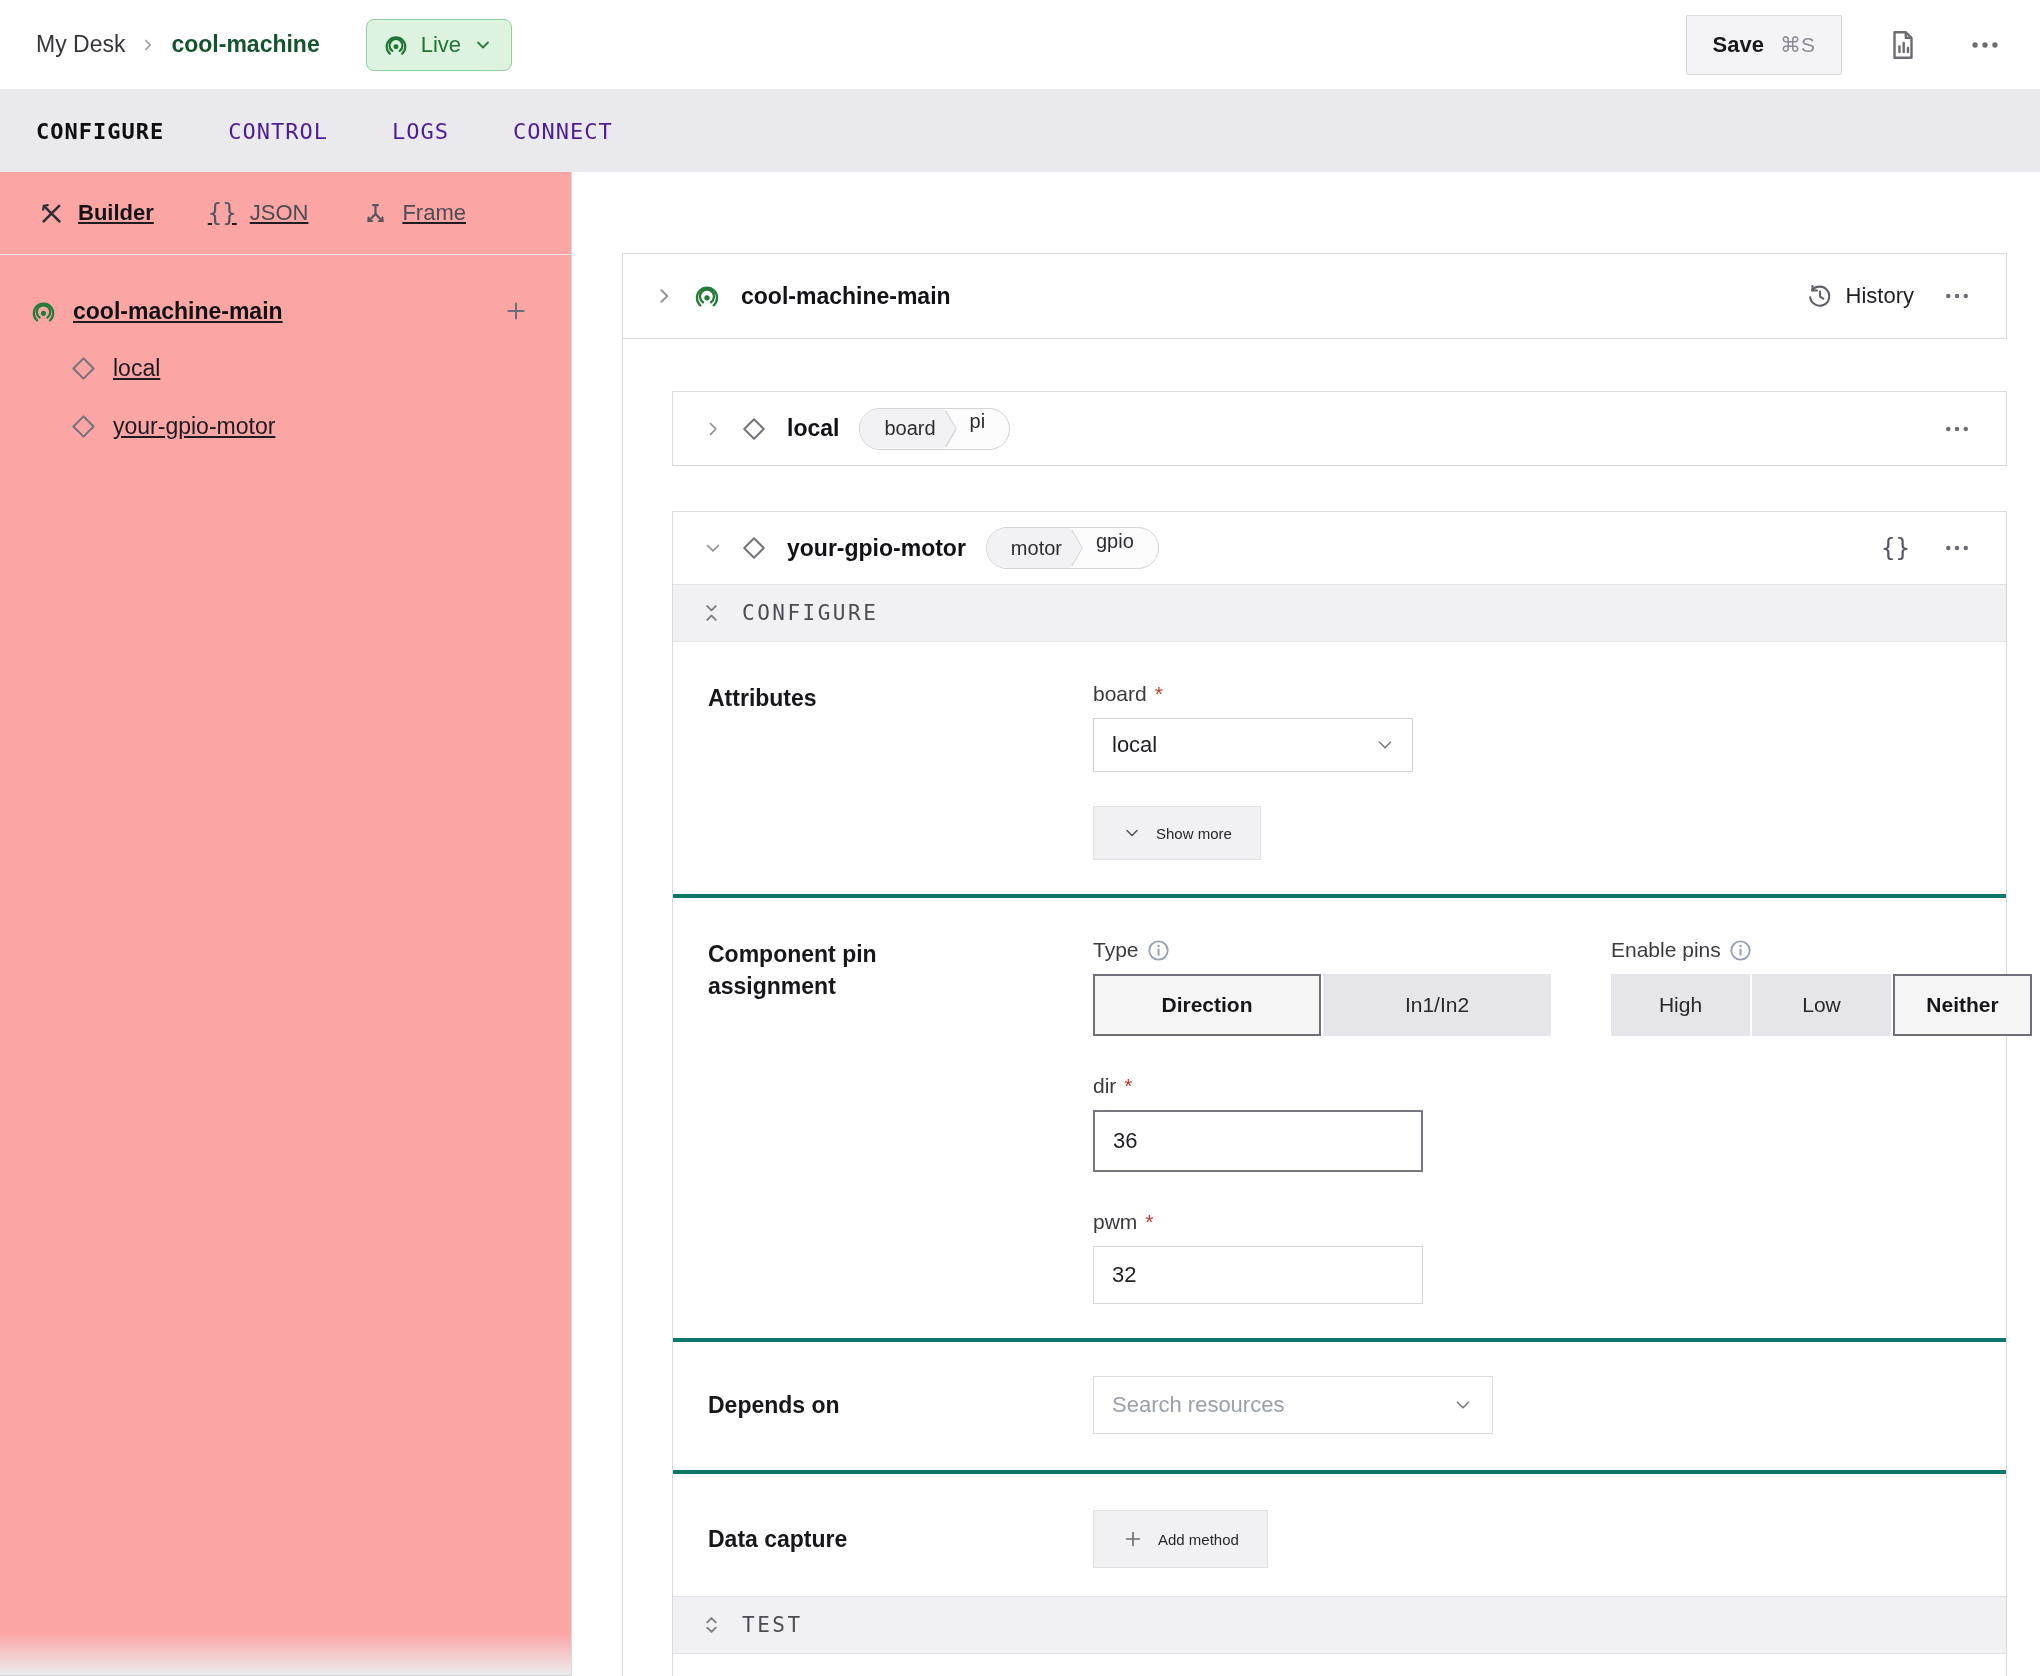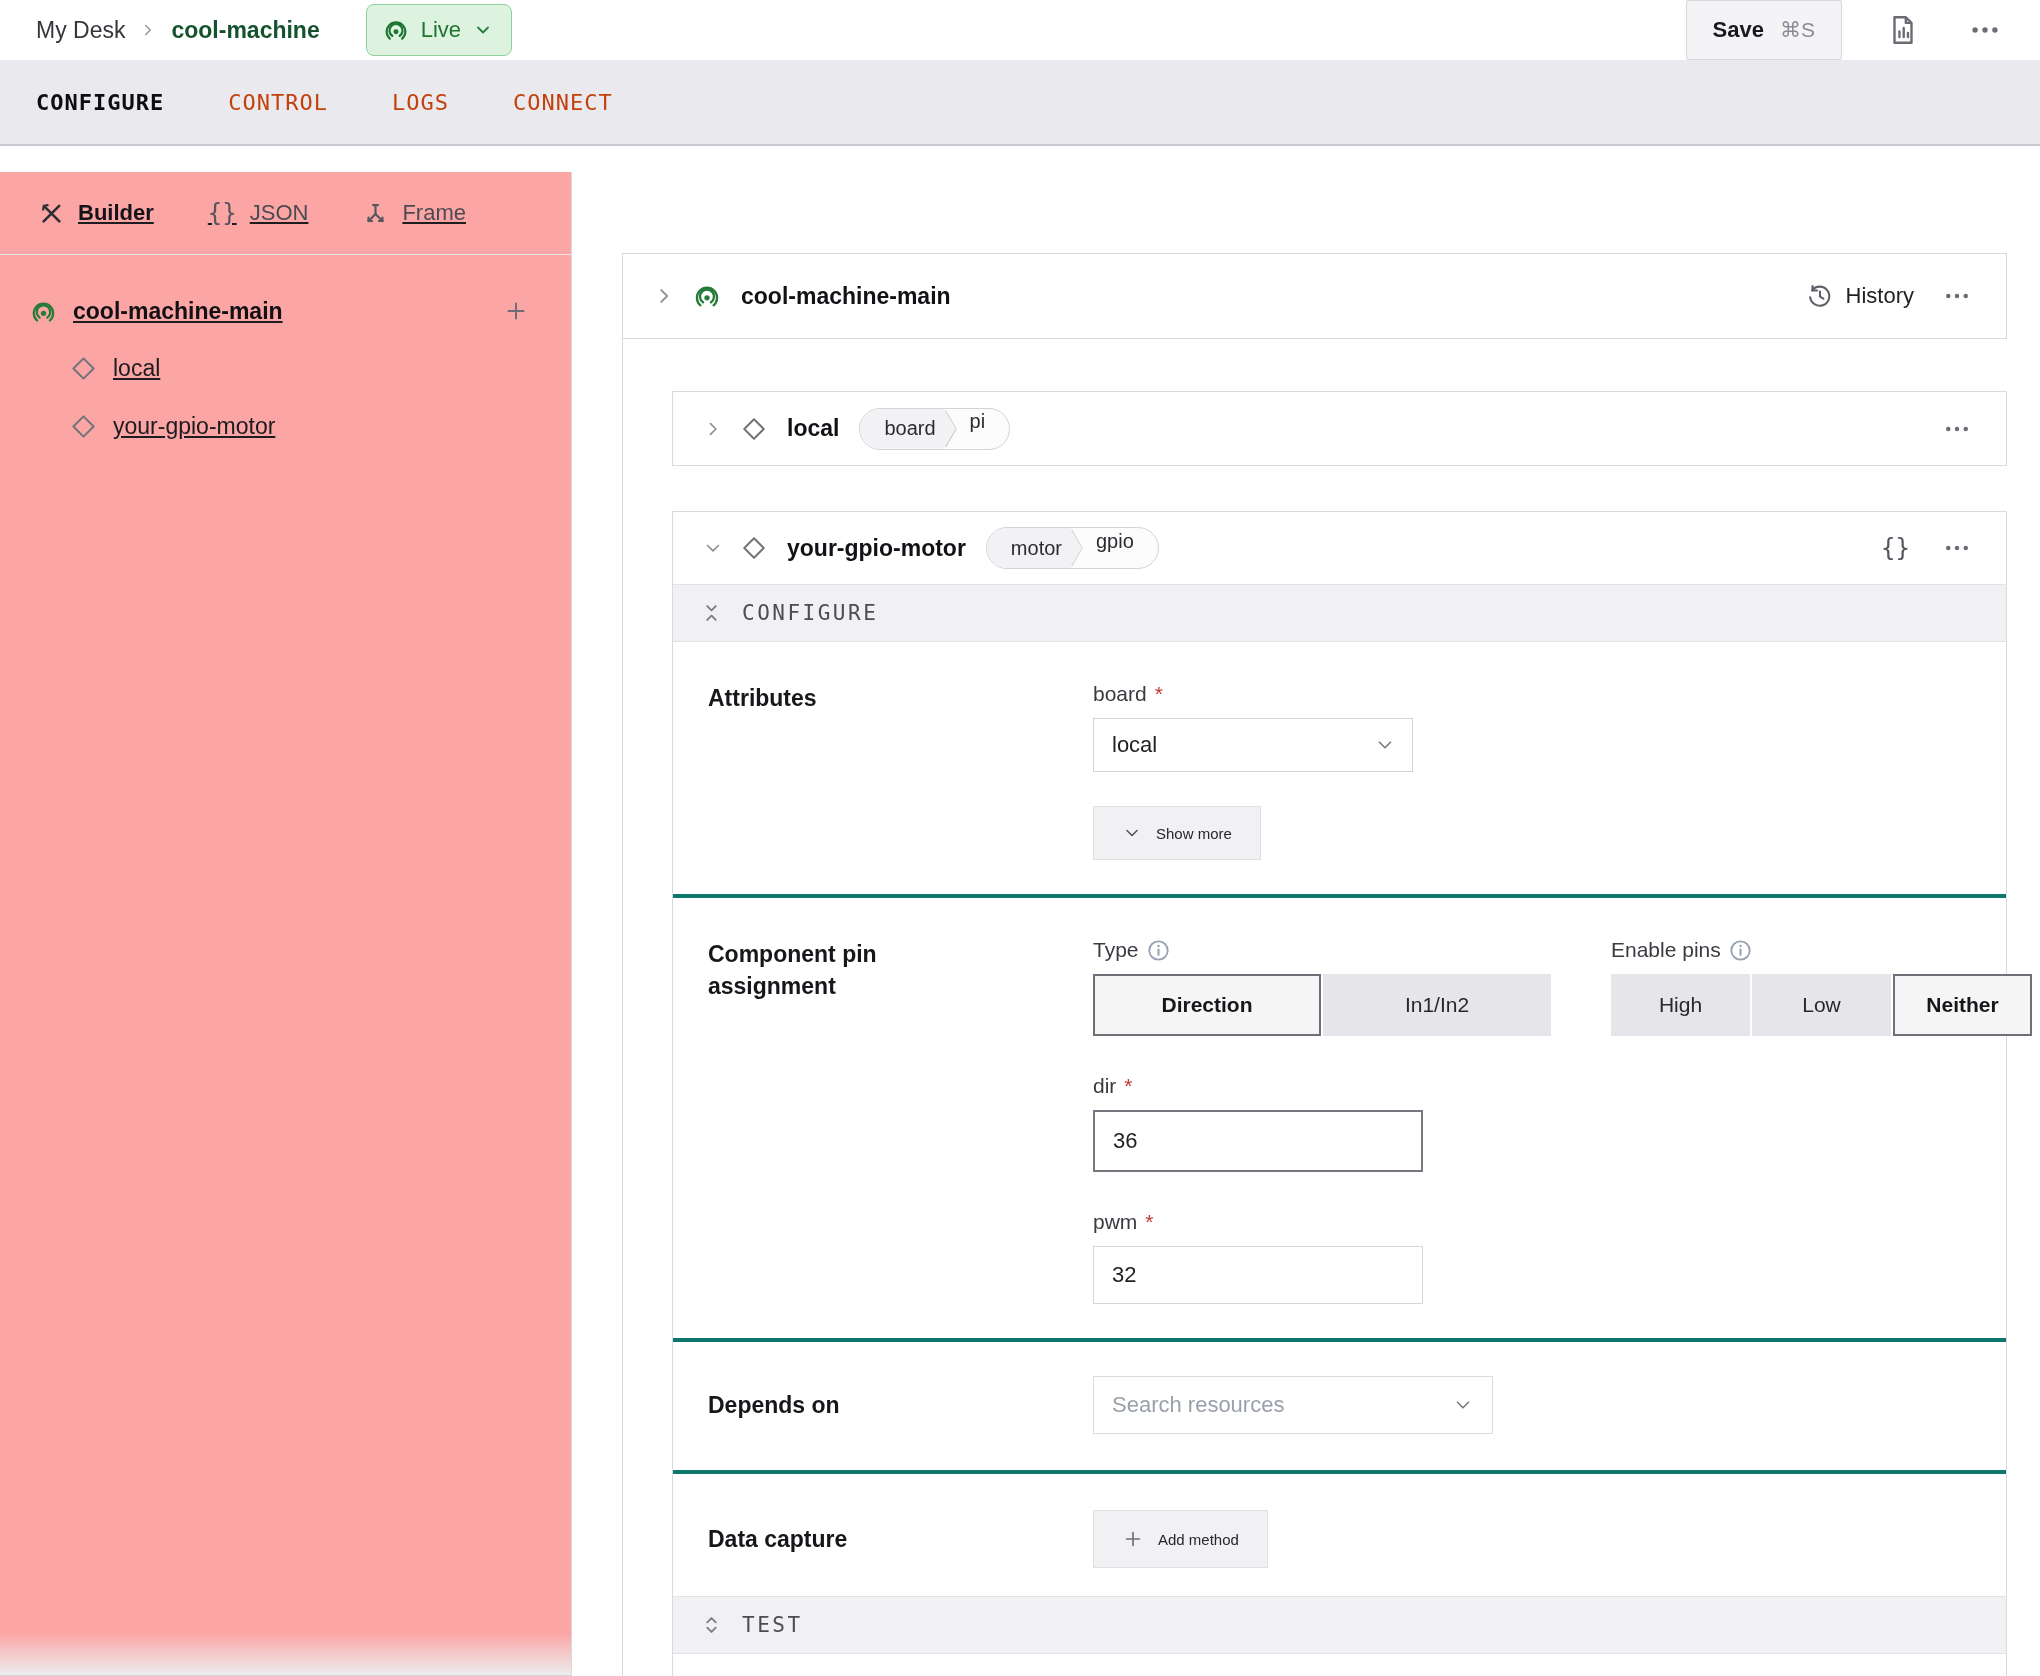--- a/index.html
+++ b/index.html
@@ -5,21 +5,21 @@
   * { box-sizing: border-box; margin: 0; padding: 0; }
   html,body { width:2040px; height:1676px; }
   body {
     font-family:"Liberation Sans", sans-serif;
     color:#1d1d21; background:#ffffff;
     position:relative; overflow:hidden;
   }
   svg { display:block; }
 
   
-  .topbar { height:60px; display:flex; align-items:center; padding:0 34px 0 36px; background:#fff; }
+  .topbar { height:89px; display:flex; align-items:center; padding:0 34px 0 36px; background:#fff; }
   .crumb-parent { font-size:23px; color:#35353b; }
   .crumb-sep { margin:0 14px; }
   .crumb-current { font-size:23px; font-weight:bold; color:#14532d; }
   .live-btn {
     margin-left:46px; display:flex; align-items:center; gap:12px;
     height:52px; padding:0 18px 0 16px; border-radius:8px;
     background:#ddf3df; border:1.5px solid #92cf9e; color:#1d7433;
     font-size:22px; cursor:pointer;
   }
   .topbar-right { margin-left:auto; display:flex; align-items:center; gap:40px; }
@@ -30,21 +30,21 @@
   .save-label { font-size:22px; font-weight:bold; color:#1a1a1e; }
   .save-shortcut { font-size:21px; color:#8b8b95; }
   .iconbtn { background:none; border:none; cursor:pointer; padding:4px; }
 
   
   .tabbar {
     height:86px; background:#e9e9ee; border-bottom:2px solid #c9c9d1;
     display:flex; align-items:center; padding-left:36px; gap:64px;
     font-family:"DejaVu Sans Mono", monospace; font-size:22px;
   }
-  .tab { color:#c2410c; letter-spacing:1px; cursor:pointer; }
+  .tab { color:#4c1d95; letter-spacing:1px; cursor:pointer; }
   .tab.active { color:#0e0e11; font-weight:bold; }
 
   
   .workspace { position:absolute; top:172px; left:0; right:0; bottom:0; display:flex; }
 
   .sidebar { width:572px; border-right:1px solid #d9d9de; position:relative; background:#fca5a5;text-decoration:underline; }
   .sidebar::after {
     content:""; position:absolute; left:0; right:0; bottom:0; height:42px;
     background:linear-gradient(rgba(255,255,255,0), #ededef);
     border-bottom:1px solid #d2d2d8; pointer-events:none;

